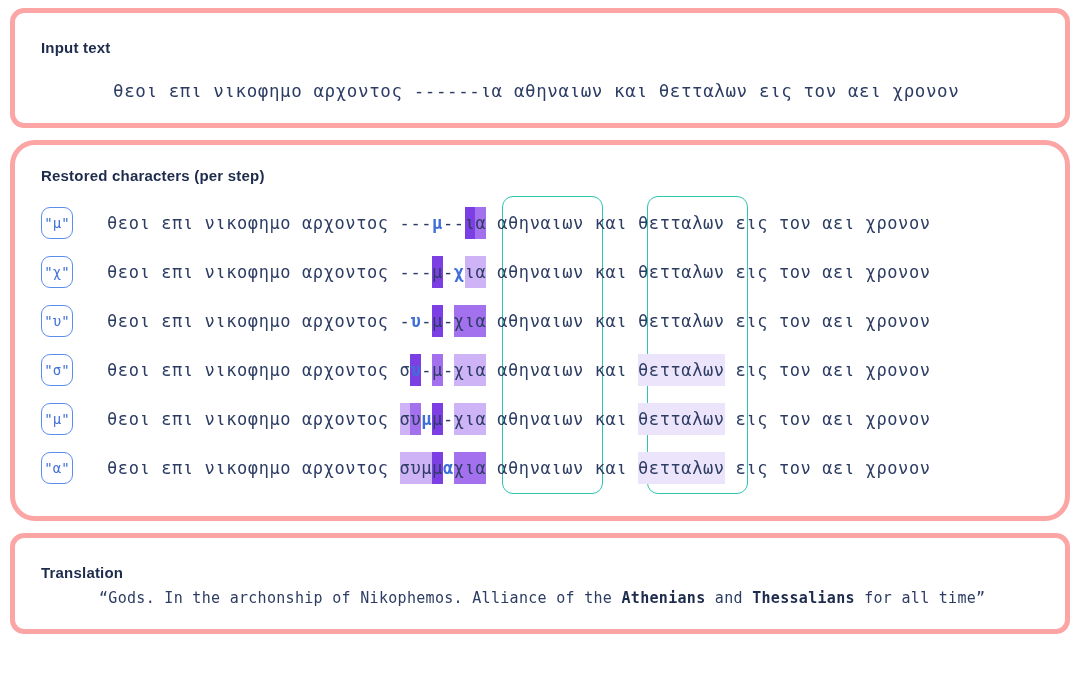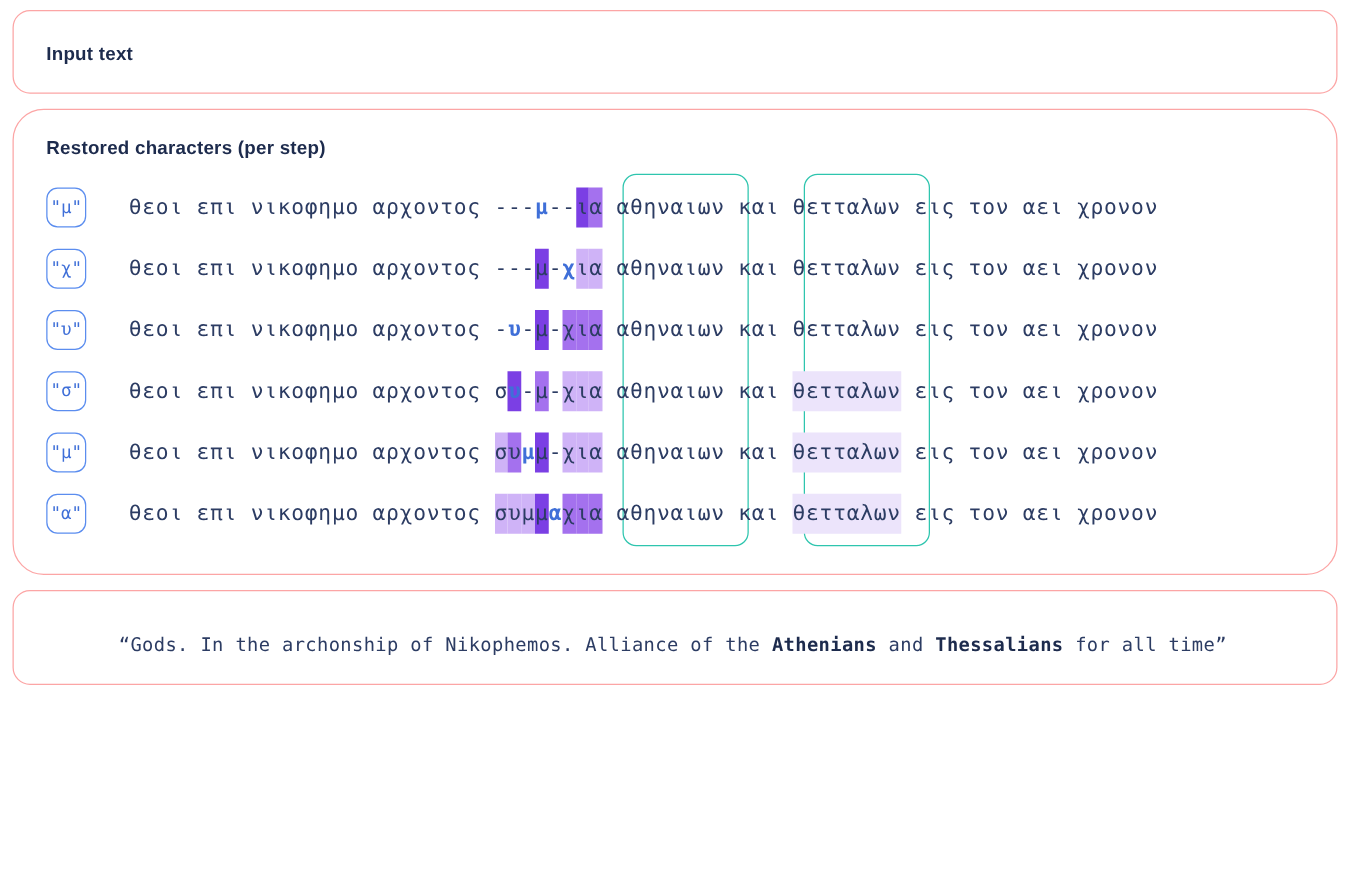--- a/index.html
+++ b/index.html
@@ -10,21 +10,21 @@
     font-family: "Liberation Sans", sans-serif;
   }
   .page {
     width: 1080px; height: 698px;
     padding: 8px 10px;
     display: flex;
     flex-direction: column;
     gap: 12px;
   }
   .panel {
-    border: 1px solid #fca5a5;
+    border: 5px solid #fca5a5;
     border-radius: 14px;
     background: #ffffff;
   }
   .panel-title {
     font-size: 15px;
     font-weight: 700;
     color: #1d2b4d;
     letter-spacing: 0.2px;
   }
 
@@ -111,20 +111,21 @@
   }
   .translation-text b { font-weight: 700; color: #1d2b4d; }
 </style>
 </head>
 <body>
 
 <div class="page">
 
   <section class="panel panel-input">
     <div class="panel-title">Input text</div>
+    <div class="input-text">θεοι επι νικοφημο αρχοντος ------ια αθηναιων και θετταλων εις τον αει χρονον</div>
   </section>
 
   <section class="panel panel-steps">
     <div class="panel-title">Restored characters (per step)</div>
     <div class="steps-wrap" id="steps-wrap">
         <div class="step-row">
           <div class="badge">"μ"</div>
           <div class="seq"><span class="ch">θεοι επι νικοφημο αρχοντος </span><span><span class="ch">-</span><span class="ch">-</span><span class="ch">-</span><span class="ch" style="color: rgb(63, 111, 216); font-weight: 700;">μ</span><span class="ch">-</span><span class="ch">-</span><span class="ch" style="background: rgb(123, 63, 228);">ι</span><span class="ch" style="background: rgb(164, 113, 238);">α</span></span><span class="ch"> </span><span class="ch word1">αθηναιων</span><span class="ch"> και </span><span class="ch word2">θετταλων</span><span class="ch"> εις τον αει χρονον</span></div>
         </div>
         <div class="step-row">
@@ -146,16 +147,17 @@
         <div class="step-row">
           <div class="badge">"α"</div>
           <div class="seq"><span class="ch">θεοι επι νικοφημο αρχοντος </span><span><span class="ch" style="background: rgb(207, 179, 247);">σ</span><span class="ch" style="background: rgb(207, 179, 247);">υ</span><span class="ch" style="background: rgb(207, 179, 247);">μ</span><span class="ch" style="background: rgb(123, 63, 228);">μ</span><span class="ch" style="color: rgb(63, 111, 216); font-weight: 700;">α</span><span class="ch" style="background: rgb(164, 113, 238);">χ</span><span class="ch" style="background: rgb(164, 113, 238);">ι</span><span class="ch" style="background: rgb(164, 113, 238);">α</span></span><span class="ch"> </span><span class="ch word1">αθηναιων</span><span class="ch"> και </span><span class="ch word2" style="background: rgb(236, 228, 251);">θετταλων</span><span class="ch"> εις τον αει χρονον</span></div>
         </div>
         <div class="hl-box" style="left: 460.938px; width: 101.094px; top: -2px; height: 298px;"></div>
         <div class="hl-box" style="left: 605.719px; width: 101.094px; top: -2px; height: 298px;"></div>
       </div>
   </section>
 
   <section class="panel panel-translation">
+    <div class="panel-title">Translation</div>
     <div class="translation-text" id="translation-text"><span>“Gods. In the archonship of Nikophemos. Alliance of the </span><b>Athenians</b><span> and </span><b>Thessalians</b><span> for all time”</span></div>
   </section>
 
 </div>
 
 </body></html>

